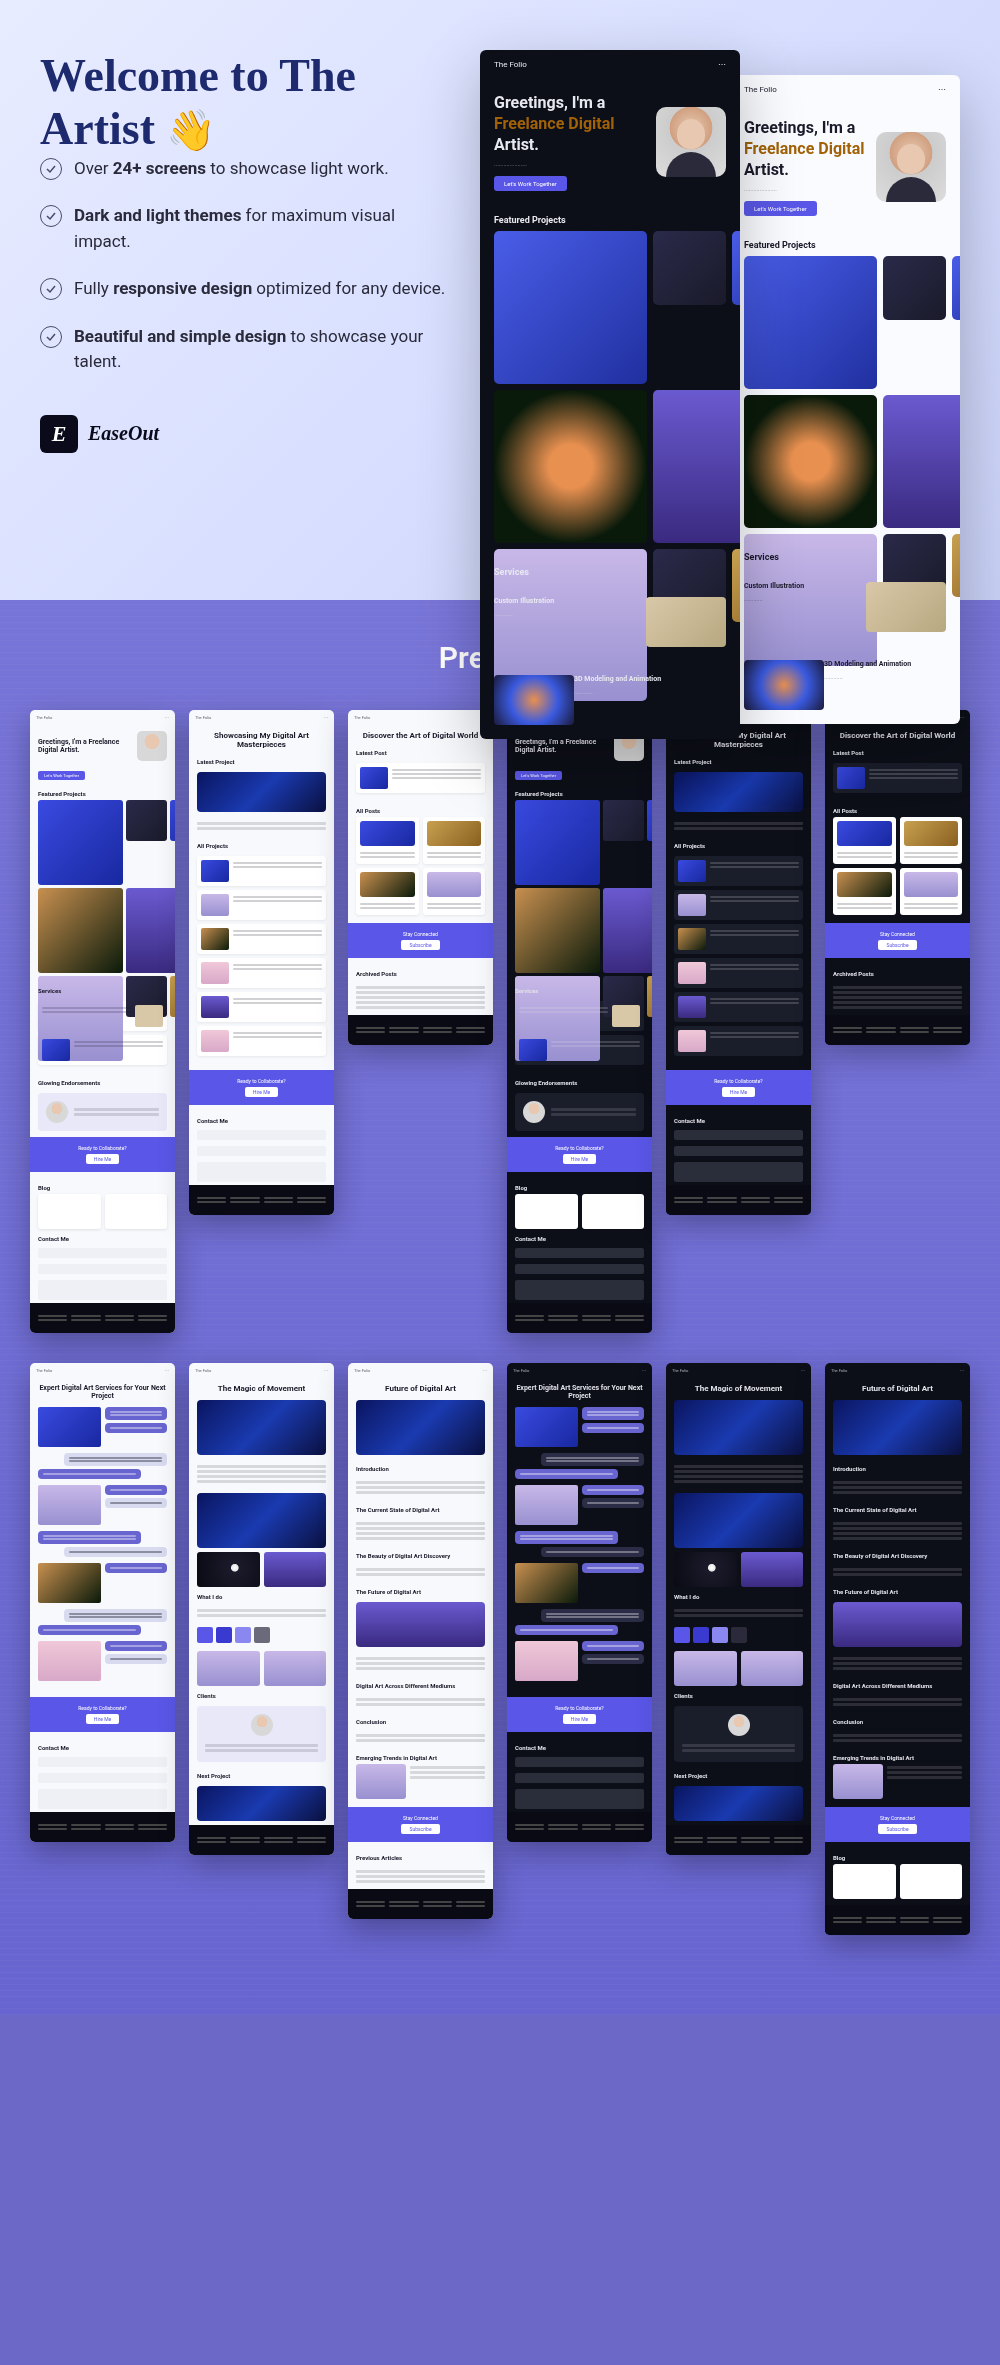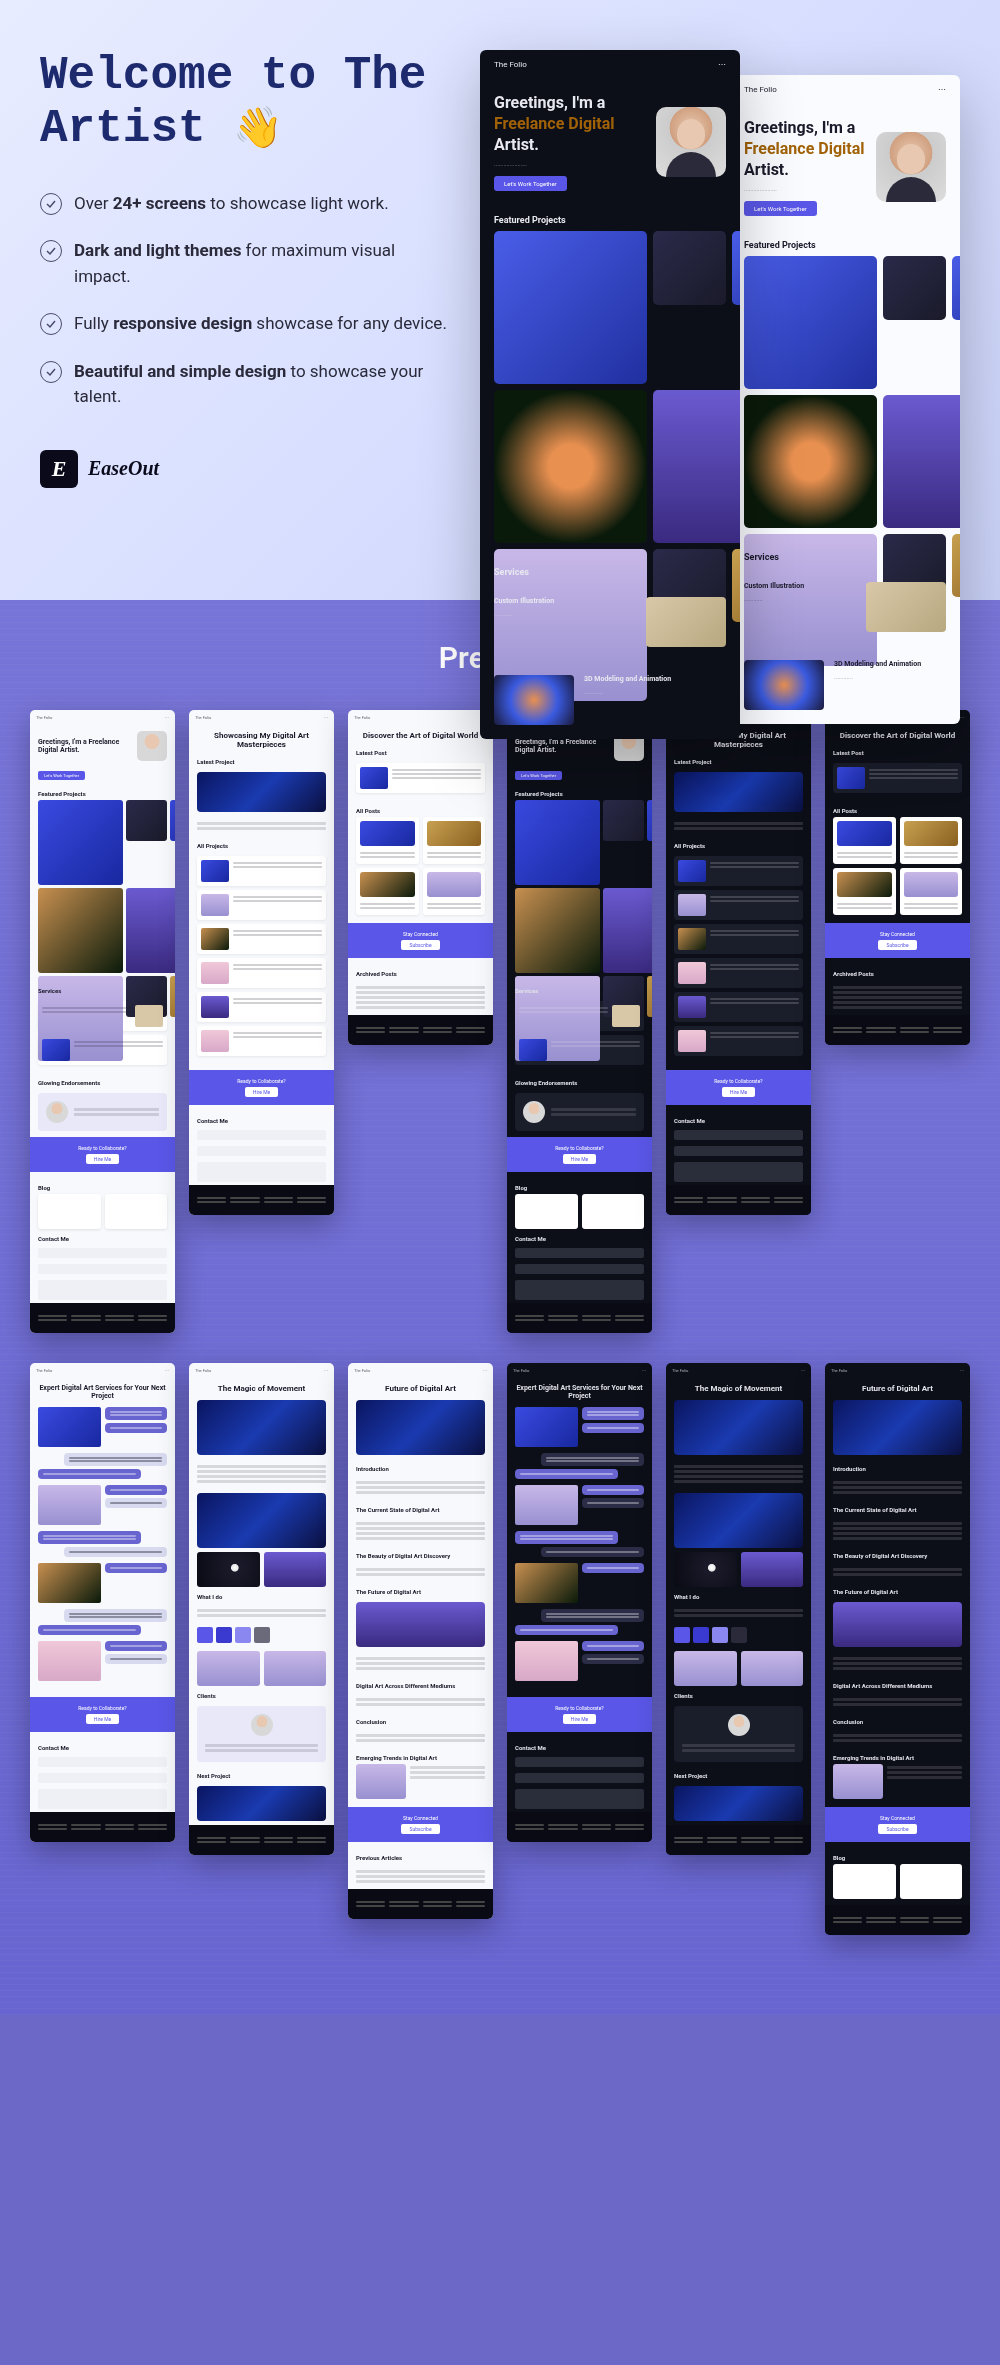--- a/index.html
+++ b/index.html
@@ -11,26 +11,25 @@
   .hero {
     background: linear-gradient(135deg, #e8ecff 0%, #d8dfff 50%, #c8d0f5 100%);
     padding: 50px 40px 40px 40px;
     display: flex;
     gap: 30px;
     position: relative;
     min-height: 600px;
   }
   .hero-left { flex: 1; max-width: 440px; }
   .hero-title {
-    font-family: Liberation Mono, monospace;
+    font-family: Liberation Serif, serif;
     font-size: 46px;
     font-weight: 700;
     color: #1e2a6e;
     line-height: 1.15;
-    margin-bottom: 35px;
   }
   .wave { font-size: 40px; }
   .feature-list { list-style: none; }
   .feature-list li {
     display: flex;
     align-items: flex-start;
     gap: 12px;
     font-size: 17px;
     color: #2a2a3a;
     line-height: 1.5;
@@ -151,21 +150,20 @@
   }
   .t-blue { background: linear-gradient(135deg, #4a5de8, #2030a0); }
   .t-dark { background: linear-gradient(135deg, #2a2a4a, #1a1a2a); }
   .t-flower { background: radial-gradient(circle, #e89050 20%, #0a1a0a 70%); }
   .t-purple { background: linear-gradient(180deg, #6a5ad0, #3a2a80); }
   .t-skull { background: linear-gradient(180deg, #c8b8e8, #9890d0); }
   .t-gold { background: linear-gradient(135deg, #c8a050, #8a6020); }
   .mock-service {
     padding: 14px;
     display: flex;
-    gap: 10px;
     font-size: 7px;
   }
   .mock-service-img {
     width: 80px; height: 50px;
     border-radius: 4px;
   }
   .mockup-dark { color: #e8e8f0; }
   .mockup-light { color: #1a1a2a; }
 
   
@@ -290,21 +288,21 @@
             </svg>
           </span>
         <span><span></span><strong>Dark and light themes</strong><span> for maximum visual impact.</span></span>
       </li>
       <li>
         <span class="check-icon">
             <svg viewBox="0 0 24 24" fill="none" stroke-width="3">
               <polyline points="4,12 10,18 20,6"></polyline>
             </svg>
           </span>
-        <span><span>Fully </span><strong>responsive design</strong><span> showcase for any device.</span></span>
+        <span><span>Fully </span><strong>responsive design</strong><span> optimized for any device.</span></span>
       </li>
       <li>
         <span class="check-icon">
             <svg viewBox="0 0 24 24" fill="none" stroke-width="3">
               <polyline points="4,12 10,18 20,6"></polyline>
             </svg>
           </span>
         <span><span></span><strong>Beautiful and simple design</strong><span> to showcase your talent.</span></span>
       </li>
     </ul>

